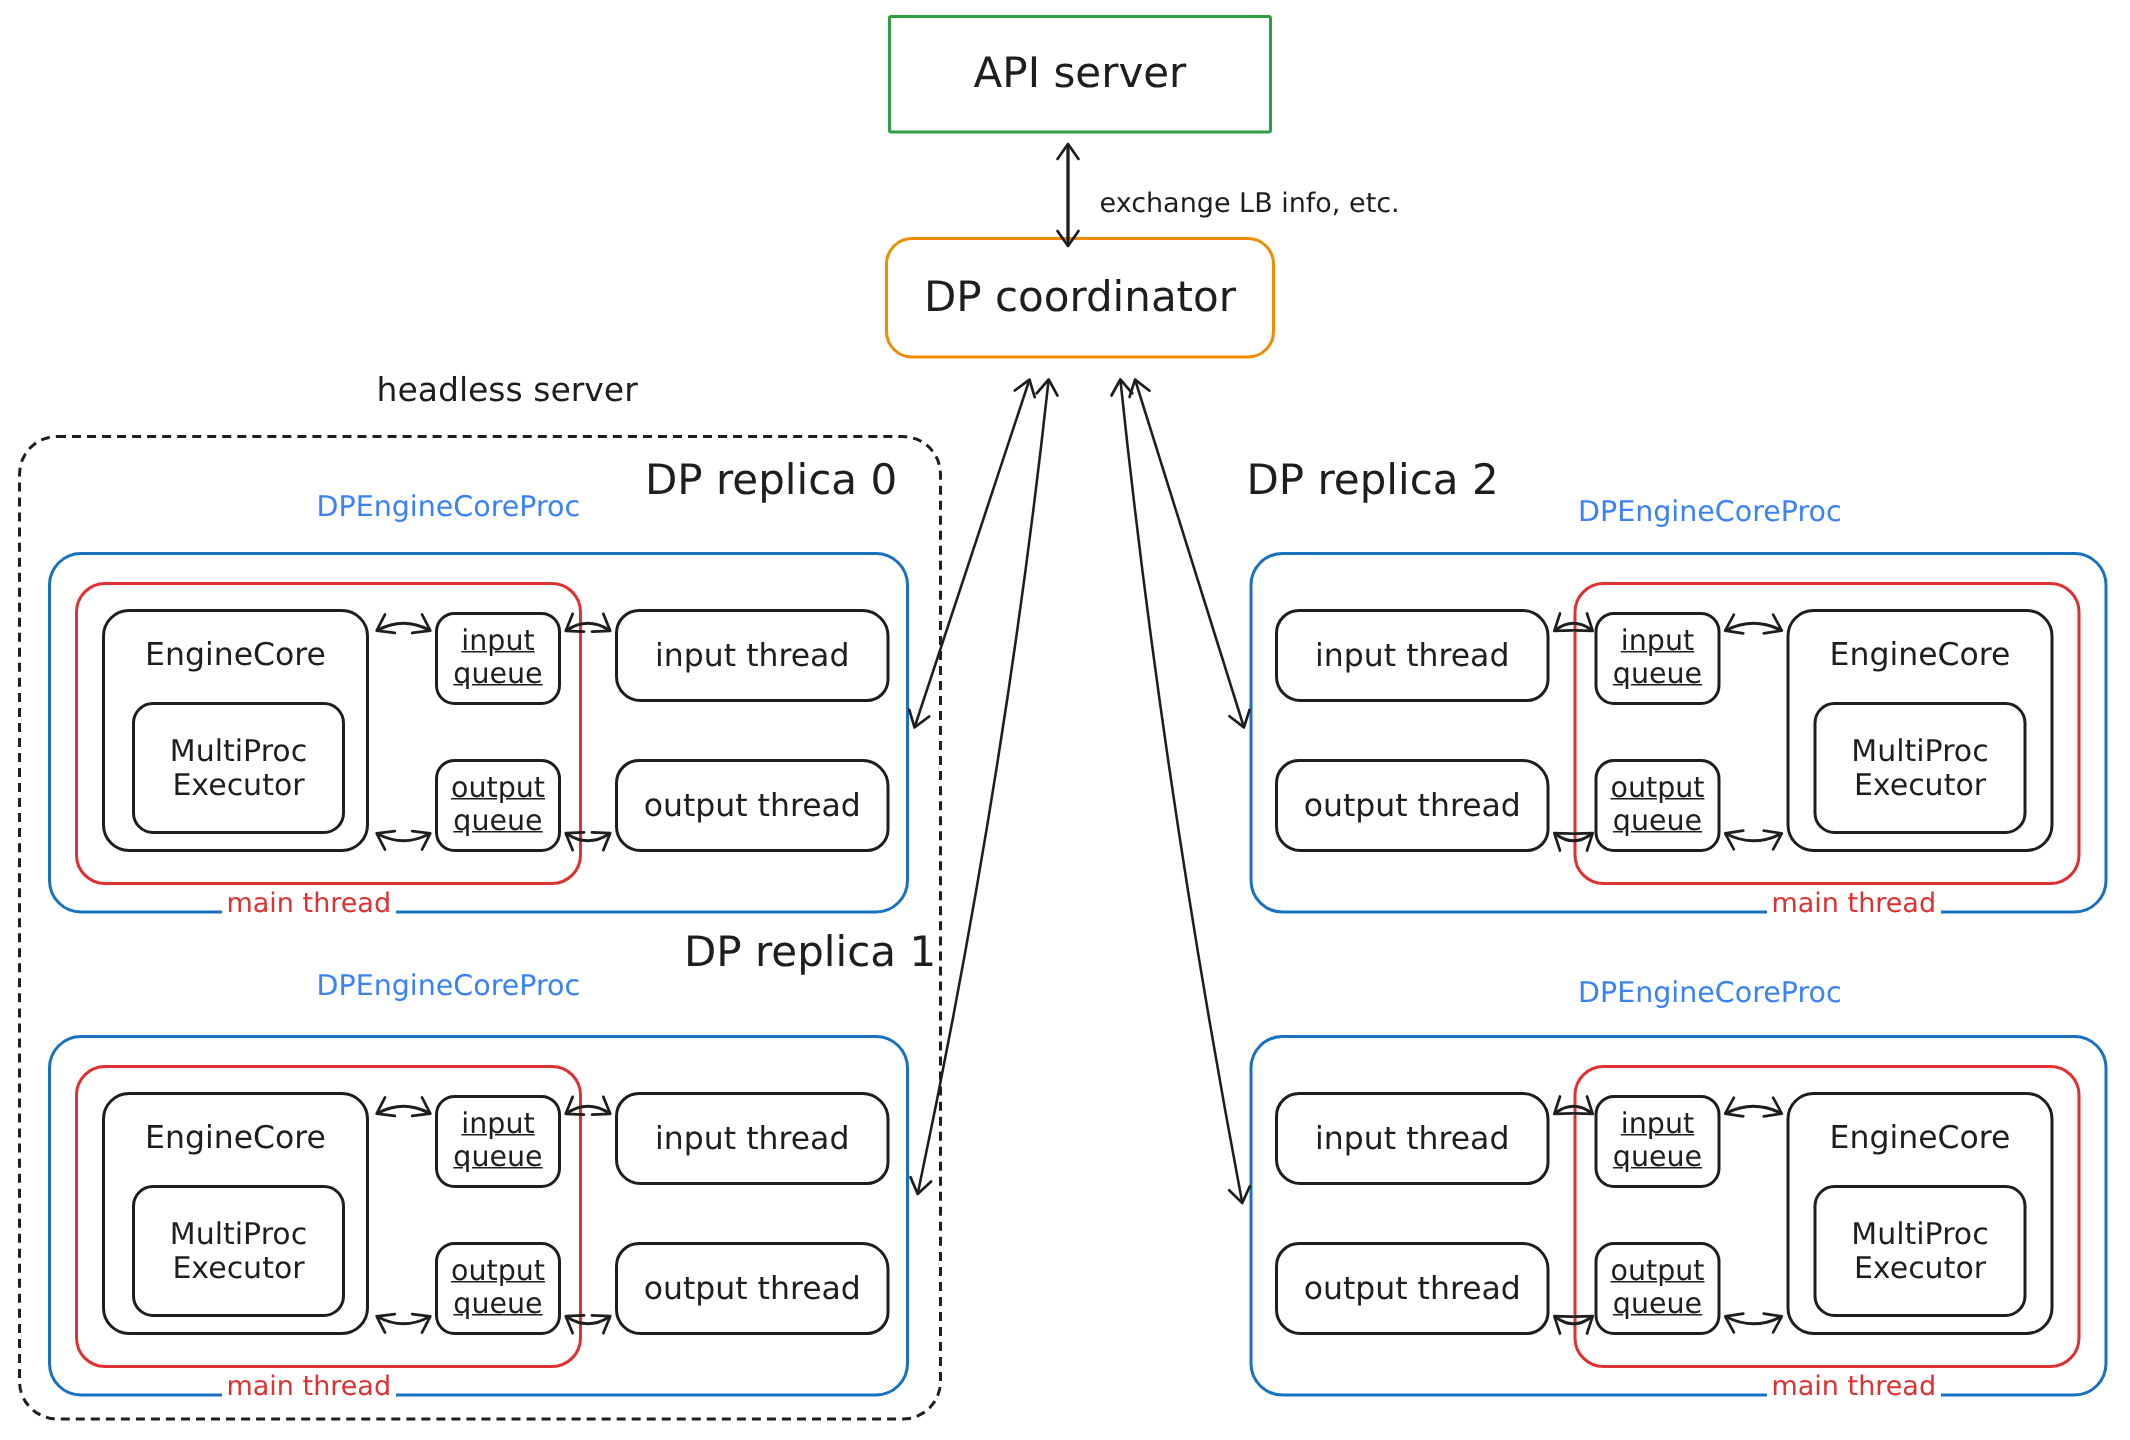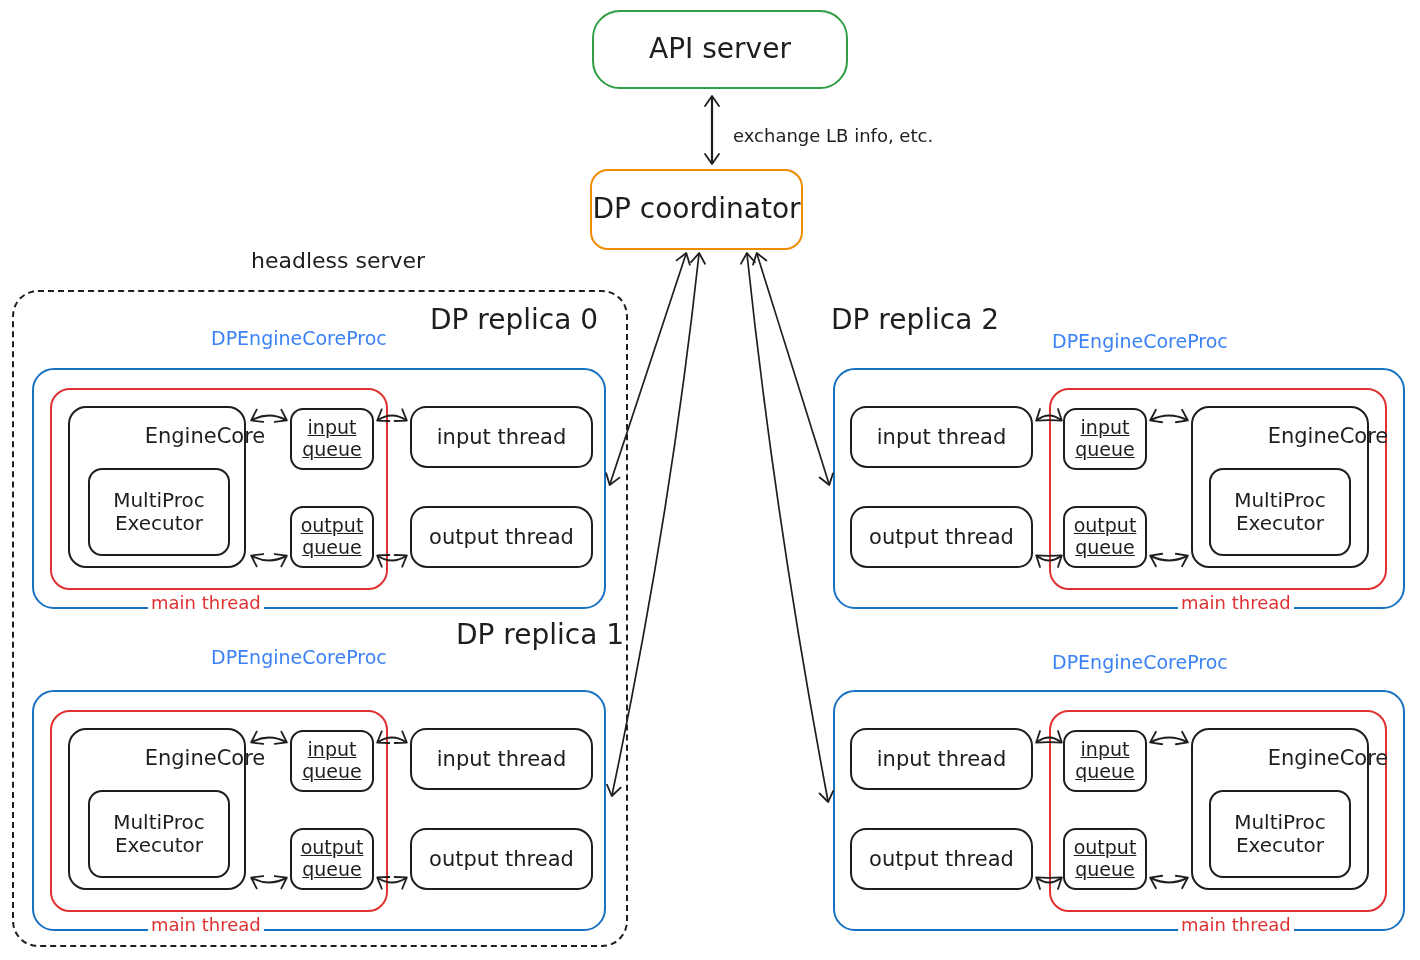--- a/index.html
+++ b/index.html
@@ -13,52 +13,52 @@
   }
   .box{
     position:absolute;
     border:2.4px solid #1e1e1e;
     border-radius:16px 18px 15px 17px;
     background:transparent;
     display:flex;align-items:center;justify-content:center;
     text-align:center;line-height:1.15;
     box-sizing:border-box;
   }
-  .api-box{border-color:#2f9e44;border-radius:28px;font-size:28px;}
+  .api-box{border-color:#2f9e44;border-radius:2px;font-size:28px;}
   .coord-box{border-color:#f08c00;border-radius:18px;font-size:28px;}
   .dashed-box{
     position:absolute;border:2px dashed #1e1e1e;border-radius:26px;
     box-sizing:border-box;background:transparent;
   }
   .blue-box{border-color:#1971c2;border-radius:22px;}
   .red-box{border-color:#e03131;border-radius:20px;}
   .black-box{font-size:21px;}
   .queue-box{font-size:19px;border-radius:13px;text-decoration:underline;}
   .engine-box{align-items:flex-start;border-radius:18px;}
   .label{position:absolute;white-space:nowrap;}
   .title{font-size:28px;}
   .proc-label{font-size:19px;color:#3b82f6;}
   .main-thread-label{font-size:18px;color:#e03131;background:#ffffff;padding:0 3px;}
   .small-note{font-size:18px;}
   .section-label{font-size:22px;}
-  .engine-title{position:absolute;font-size:21px;white-space:nowrap;padding-left:48px;}
+  .engine-title{position:absolute;font-size:21px;white-space:nowrap;}
   svg.overlay{position:absolute;left:0;top:0;pointer-events:none;}
 </style>
 </head>
 <body>
 
 <div id="canvas">
 
   <div class="box api-box" style="left:592px;top:10px;width:256px;height:79px;">
     <span>API server</span>
   </div>
 
   <div class="label small-note" style="left:733px;top:125px;">exchange LB info, etc.</div>
 
-  <div class="box coord-box" style="left:590px;top:169px;width:213px;height:81px;">
+  <div class="box coord-box" style="left:590px;top:158px;width:260px;height:81px;">
     <span>DP coordinator</span>
   </div>
 
   <div class="label section-label" style="left:251px;top:248px;">headless server</div>
   <div class="dashed-box" style="left:12px;top:290px;width:616px;height:657px;"></div>
 
   <div class="label title" style="left:430px;top:303px;">DP replica 0</div>
   <div class="label proc-label" style="left:211px;top:327px;">DPEngineCoreProc</div>
   <div class="box blue-box" style="left:32px;top:368px;width:574px;height:241px;"></div>
   <div class="box red-box" style="left:50px;top:388px;width:338px;height:202px;"></div>

